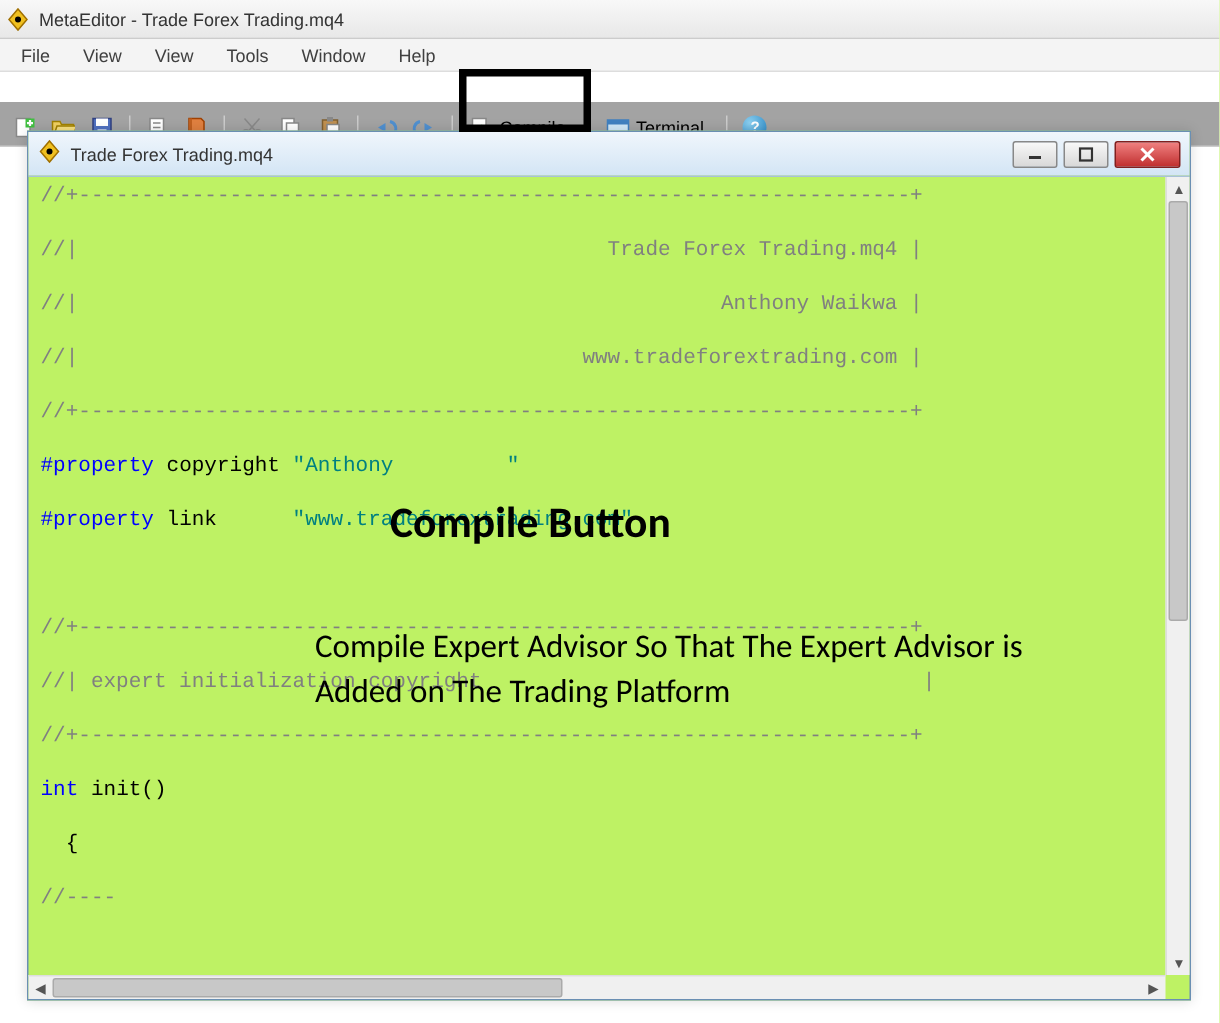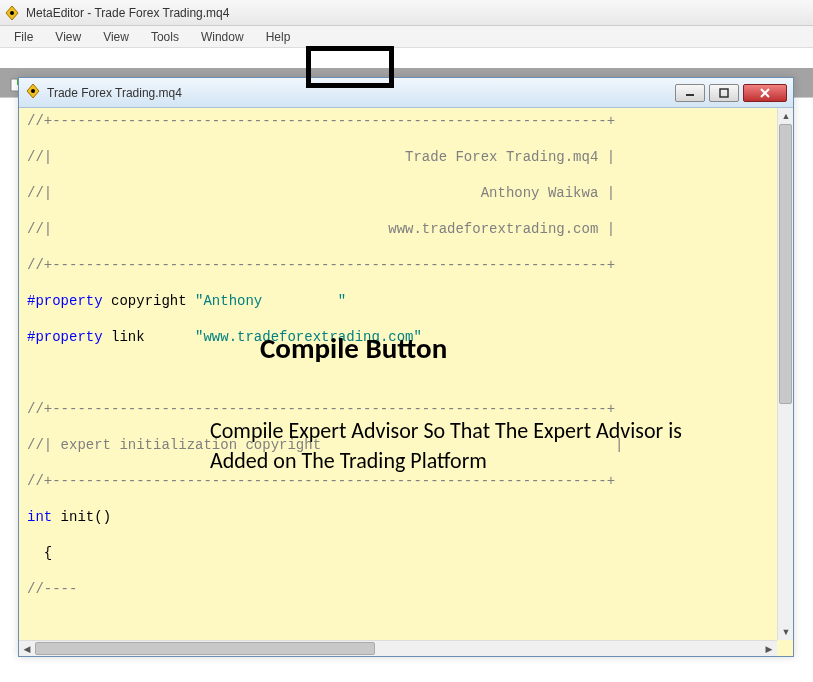--- a/index.html
+++ b/index.html
@@ -81,25 +81,25 @@
       top: 46px;
       left: 306px;
       width: 88px;
       height: 42px;
       border: 5px solid #000;
       pointer-events: none;
       z-index: 100;
     }
     .doc-window {
       position: absolute;
-      top: 77px;
+      top: 87px;
       left: 18px;
       width: 776px;
       height: 580px;
-      background: #fef9c3;
+      background: #bef264;
       border: 1px solid #6a8fb3;
       box-shadow: 0 0 8px rgba(0,0,0,0.15);
     }
     .doc-titlebar {
       height: 30px;
       background: linear-gradient(to bottom, #f0f6fc, #d3e5f5);
       border-bottom: 1px solid #a8c1d8;
       display: flex;
       align-items: center;
       padding: 0 6px;

